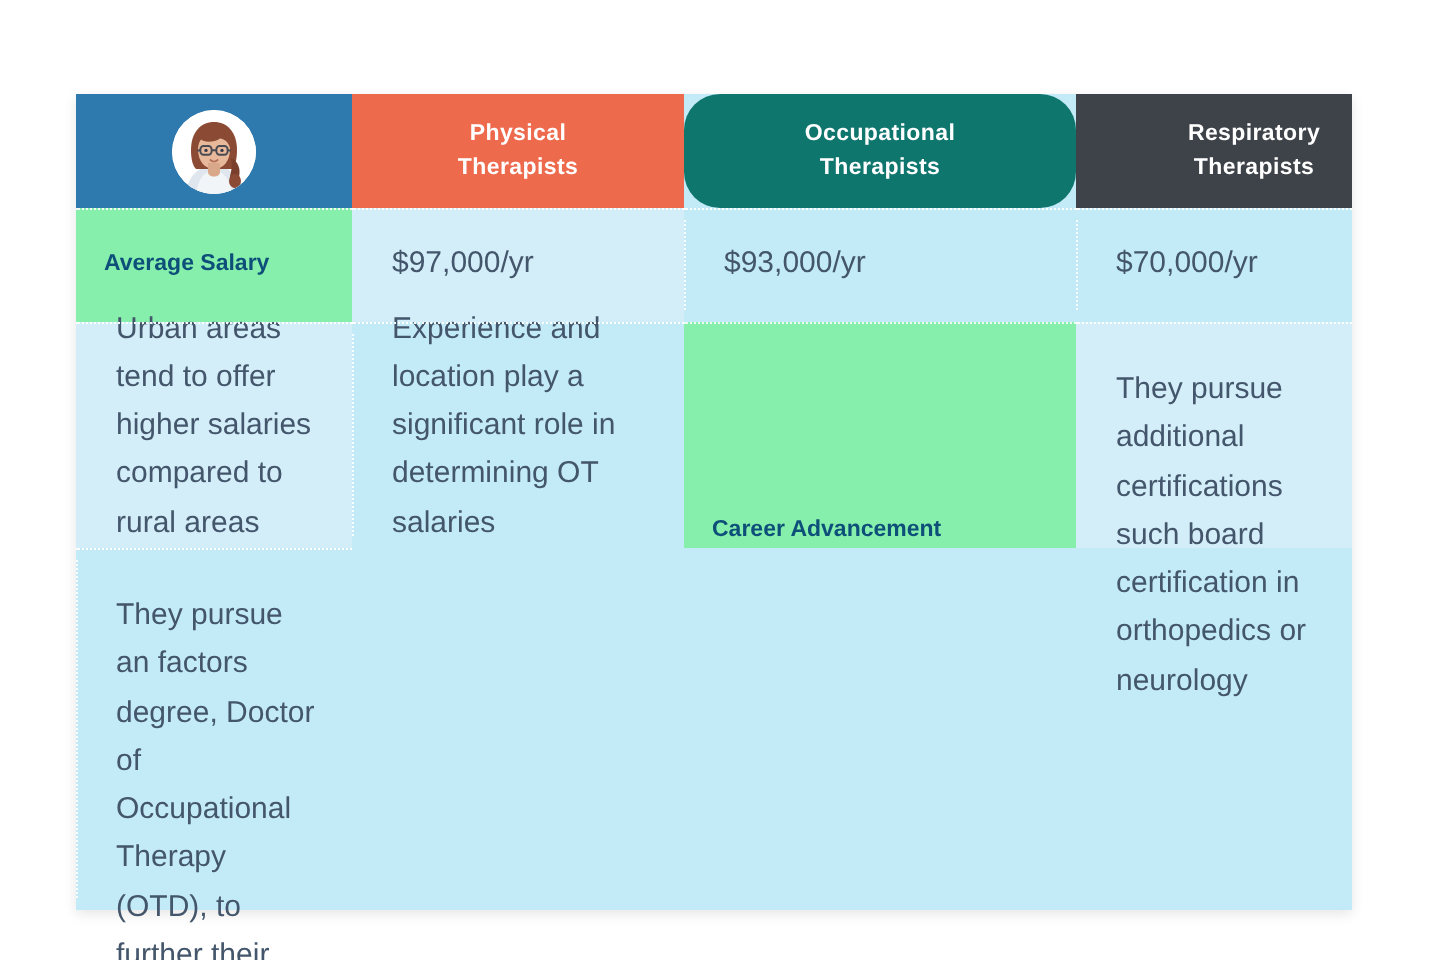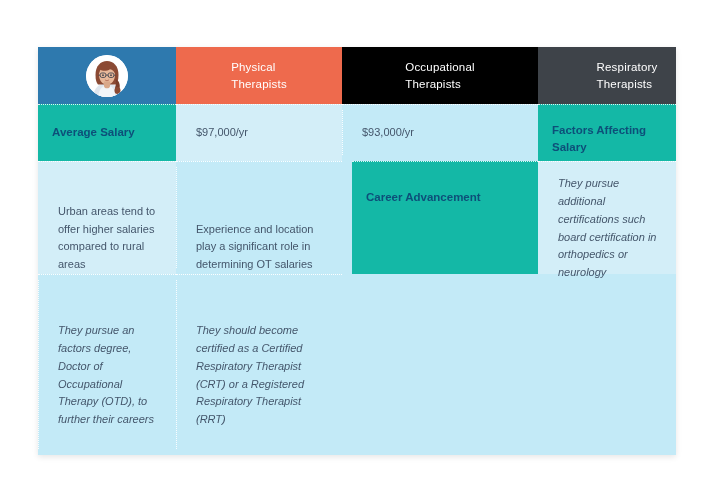--- a/index.html
+++ b/index.html
@@ -31,77 +31,77 @@
     grid-template-rows: 57px 57px 113px 181px;
     background: #c3eaf7;
     box-shadow: 0 2px 6px rgba(0,0,0,0.10);
   }
 
   
   .hdr {
     display: flex;
     align-items: center;
     justify-content: center;
-    text-align: left;
+    text-align: center;
     color: #ffffff;
     font-size: 11.5px;
-    font-weight: normal;
+    font-weight: bold;
     line-height: 1.45;
     letter-spacing: 0.2px;
   }
   .hdr-avatar   { background: #2e79ae; }
   .hdr-physical { background: #ee6a4d; }
-  .hdr-occup    { background: #000000; }
+  .hdr-occup    { background: #0f766e; border-radius: 18px; }
   .hdr-resp     { background: #3e4349; padding-left: 40px; }
 
   
   .avatar-badge {
     width: 42px;
     height: 42px;
     border-radius: 50%;
     background: #ffffff;
     display: flex;
     align-items: center;
     justify-content: center;
     overflow: hidden;
     position: relative;
   }
   .avatar-badge svg { display: block; }
 
   
   .rowlabel {
-    background: #14b8a6;
+    background: #86efac;
     color: #0d4f79;
     font-size: 11.5px;
     font-weight: bold;
     line-height: 1.5;
     display: flex;
     align-items: center;
     padding: 0 0 0 14px;
     box-sizing: border-box;
     position: relative;
   }
   .rowlabel.r-salary   { align-items: center; }
   .rowlabel.r-factors  { align-items: flex-start; padding-top: 18px; }
-  .rowlabel.r-career   { align-items: flex-start; padding-top: 28px; margin-left: 10px; }
+  .rowlabel.r-career   { align-items: flex-end; padding-top: 28px; }
 
   
   .cell {
     background: #c3eaf7;
     color: #44566b;
-    font-size: 11px;
+    font-size: 15px;
     line-height: 1.62;
     padding: 0 16px 0 20px;
     box-sizing: border-box;
     display: flex;
     position: relative;
   }
   .cell.c-salary  { align-items: center; }
   .cell.c-factors { align-items: flex-end; padding-top: 18px; }
-  .cell.c-career  { align-items: center; padding-top: 22px; font-style: italic; }
+  .cell.c-career  { align-items: flex-start; padding-top: 22px; }
 
   .cell-physical { background: #d3eef8; }
 
   
   .cell::before,
   .rowlabel::before {
     content: "";
     position: absolute;
     left: 0;
     right: 0;
@@ -189,38 +189,35 @@
 
     <div class="rowlabel r-salary">
       <span>Average Salary</span>
     </div>
     <div class="cell c-salary cell-physical">
       <span class="cell-text">$97,000/yr</span>
     </div>
     <div class="cell c-salary has-vdiv">
       <span class="cell-text">$93,000/yr</span>
     </div>
-
-    <div class="rowlabel r-factors">
-      <span>Factors Affecting Salary</span>
-    </div>
+    <div class="cell c-salary has-vdiv">
+      <span class="cell-text">$70,000/yr</span>
+    </div>
+
     <div class="cell c-factors cell-physical">
       <span class="cell-text">Urban areas tend to offer higher salaries compared to rural areas</span>
     </div>
     <div class="cell c-factors has-vdiv">
       <span class="cell-text">Experience and location play a significant role in determining OT salaries</span>
     </div>
 
     <div class="rowlabel r-career">
       <span>Career Advancement</span>
     </div>
     <div class="cell c-career cell-physical">
       <span class="cell-text">They pursue additional certifications such board certification in orthopedics or neurology</span>
     </div>
     <div class="cell c-career has-vdiv">
       <span class="cell-text">They pursue an factors degree, Doctor of Occupational Therapy (OTD), to further their careers</span>
     </div>
-    <div class="cell c-career has-vdiv">
-      <span class="cell-text">They should become certified as a Certified Respiratory Therapist (CRT) or a Registered Respiratory Therapist (RRT)</span>
-    </div>
 
   </div>
 </div>
 
 </body></html>

